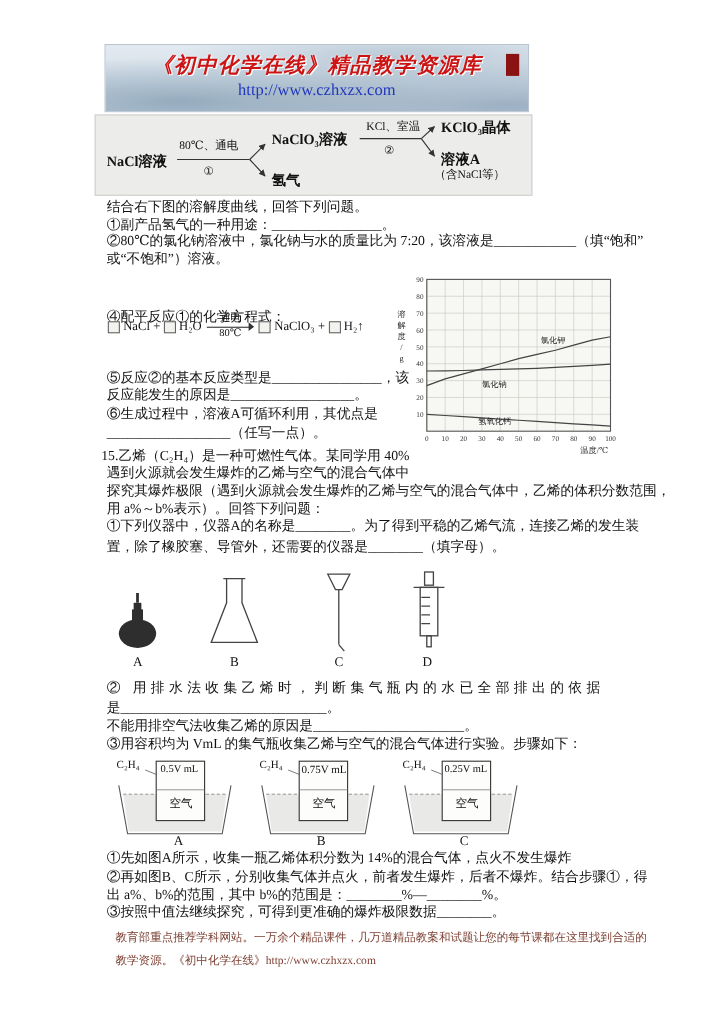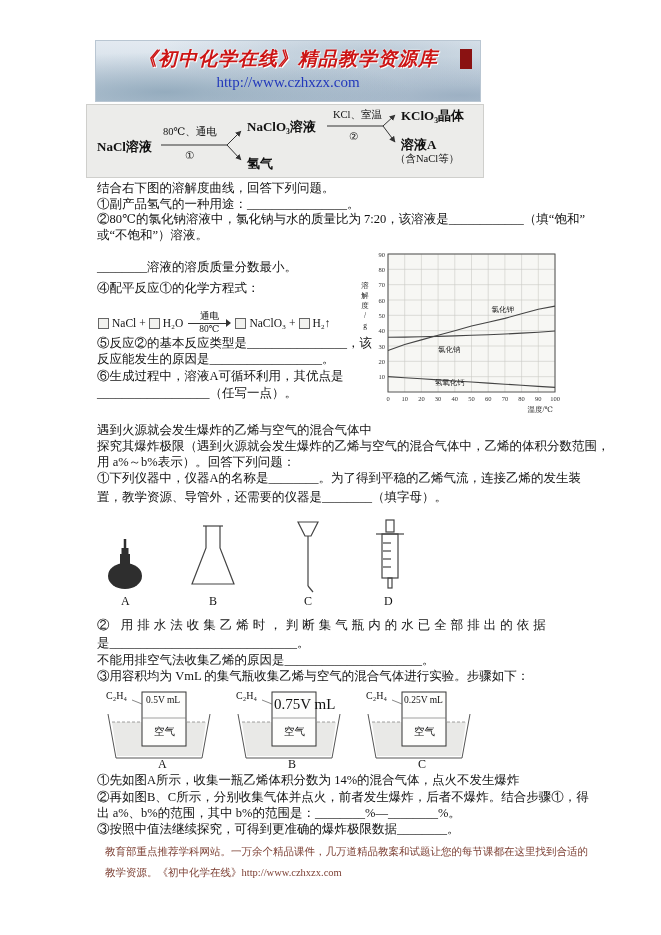--- a/index.html
+++ b/index.html
@@ -76,24 +76,23 @@
     <span class="fx fs" style="left:262px;top:25px">②</span>
     <span class="fx fb" style="left:314px;top:2px">KClO₃晶体</span>
     <span class="fx fb" style="left:314px;top:31px">溶液A</span>
     <span class="fx fs" style="left:308px;top:47px">（含NaCl等）</span>
   </div>
 
   <div class="t" style="left:97px;top:181px">结合右下图的溶解度曲线，回答下列问题。</div>
   <div class="t" style="left:97px;top:197px">①副产品氢气的一种用途：________________。</div>
   <div class="t" style="left:97px;top:212px">②80℃的氯化钠溶液中，氯化钠与水的质量比为 7:20，该溶液是____________（填“饱和”</div>
   <div class="t" style="left:97px;top:228px">或“不饱和”）溶液。</div>
-  <div class="t" style="left:97px;top:260px">________溶液的溶质质量分数最小。</div>
   <div class="t" style="left:97px;top:281px">④配平反应①的化学方程式：</div>
 
-  <div class="equation" style="left:98px;top:312px">
+  <div class="equation" style="left:98px;top:286px">
     <span class="coef-box"></span>
     <span>NaCl</span>
     <span>+</span>
     <span class="coef-box"></span>
     <span>H₂O</span>
     <span class="rxn-arrow">
       <span>通电</span>
       <span class="rc-line"></span>
       <span>80℃</span>
     </span>
@@ -161,25 +160,26 @@
         <text x="76.76" y="139.1" font-size="7.5" fill="#222">氢氧化钙</text>
         <text x="195" y="166" text-anchor="end" font-size="7.5" fill="#222">温度/℃</text>
         <text x="7" y="42" text-anchor="middle" font-size="7.5" fill="#222">溶</text>
         <text x="7" y="52" text-anchor="middle" font-size="7.5" fill="#222">解</text>
         <text x="7" y="62" text-anchor="middle" font-size="7.5" fill="#222">度</text>
         <text x="7" y="72" text-anchor="middle" font-size="7.5" fill="#222">/</text>
         <text x="7" y="82" text-anchor="middle" font-size="7.5" fill="#222">g</text>
       </svg>
   </div>
 
+  <div class="t" style="left:92px;top:407px">15.乙烯（C₂H₄）是一种可燃性气体。某同学用 40%</div>
   <div class="t" style="left:97px;top:423px">遇到火源就会发生爆炸的乙烯与空气的混合气体中</div>
   <div class="t" style="left:97px;top:439px">探究其爆炸极限（遇到火源就会发生爆炸的乙烯与空气的混合气体中，乙烯的体积分数范围，</div>
   <div class="t" style="left:97px;top:455px">用 a%～b%表示）。回答下列问题：</div>
   <div class="t" style="left:97px;top:471px">①下列仪器中，仪器A的名称是________。为了得到平稳的乙烯气流，连接乙烯的发生装</div>
-  <div class="t" style="left:97px;top:490px">置，教学资源、导管外，还需要的仪器是________（填字母）。</div>
+  <div class="t" style="left:97px;top:490px">置，除了橡胶塞、导管外，还需要的仪器是________（填字母）。</div>
 
   <div class="figwrap" style="left:98px;top:514px;width:322px;height:96px">
     <svg width="322" height="96" viewBox="0 0 322 96">
 
       <g>
         <ellipse cx="27" cy="62" rx="17" ry="13" fill="#2e2e2e"></ellipse>
         <rect x="22" y="40" width="10" height="12" fill="#2e2e2e"></rect>
         <rect x="23.5" y="34" width="7" height="7" fill="#2e2e2e"></rect>
         <line x1="27" y1="25" x2="27" y2="34" stroke="#2e2e2e" stroke-width="2.5"></line>
       </g>
@@ -242,21 +242,21 @@
         <rect x="302" y="4" width="44" height="54" fill="#fdfdfc" stroke="#333" stroke-width="1"></rect>
         <line x1="302" y1="30" x2="346" y2="30" stroke="#777" stroke-width="0.7"></line>
         <line x1="292" y1="12" x2="302" y2="16" stroke="#555" stroke-width="0.7"></line>
       </g>
     </svg>
     <span class="t" style="left:6px;top:2px;font-size:10px">C₂H₄</span>
     <span class="t" style="left:46px;top:7px;font-size:9.5px">0.5V mL</span>
     <span class="t" style="left:54px;top:37px;font-size:10.5px">空气</span>
     <span class="t" style="left:58px;top:69px;font-size:12px">A</span>
     <span class="t" style="left:136px;top:2px;font-size:10px">C₂H₄</span>
-    <span class="t" style="left:174px;top:7px;font-size:15px">0.75V mL</span>
+    <span class="t" style="left:174px;top:7px;font-size:10px">0.75V mL</span>
     <span class="t" style="left:184px;top:37px;font-size:10.5px">空气</span>
     <span class="t" style="left:188px;top:69px;font-size:12px">B</span>
     <span class="t" style="left:266px;top:2px;font-size:10px">C₂H₄</span>
     <span class="t" style="left:304px;top:7px;font-size:9.5px">0.25V mL</span>
     <span class="t" style="left:314px;top:37px;font-size:10.5px">空气</span>
     <span class="t" style="left:318px;top:69px;font-size:12px">C</span>
   </div>
 
   <div class="t" style="left:97px;top:773px">①先如图A所示，收集一瓶乙烯体积分数为 14%的混合气体，点火不发生爆炸</div>
   <div class="t" style="left:97px;top:790px">②再如图B、C所示，分别收集气体并点火，前者发生爆炸，后者不爆炸。结合步骤①，得</div>

